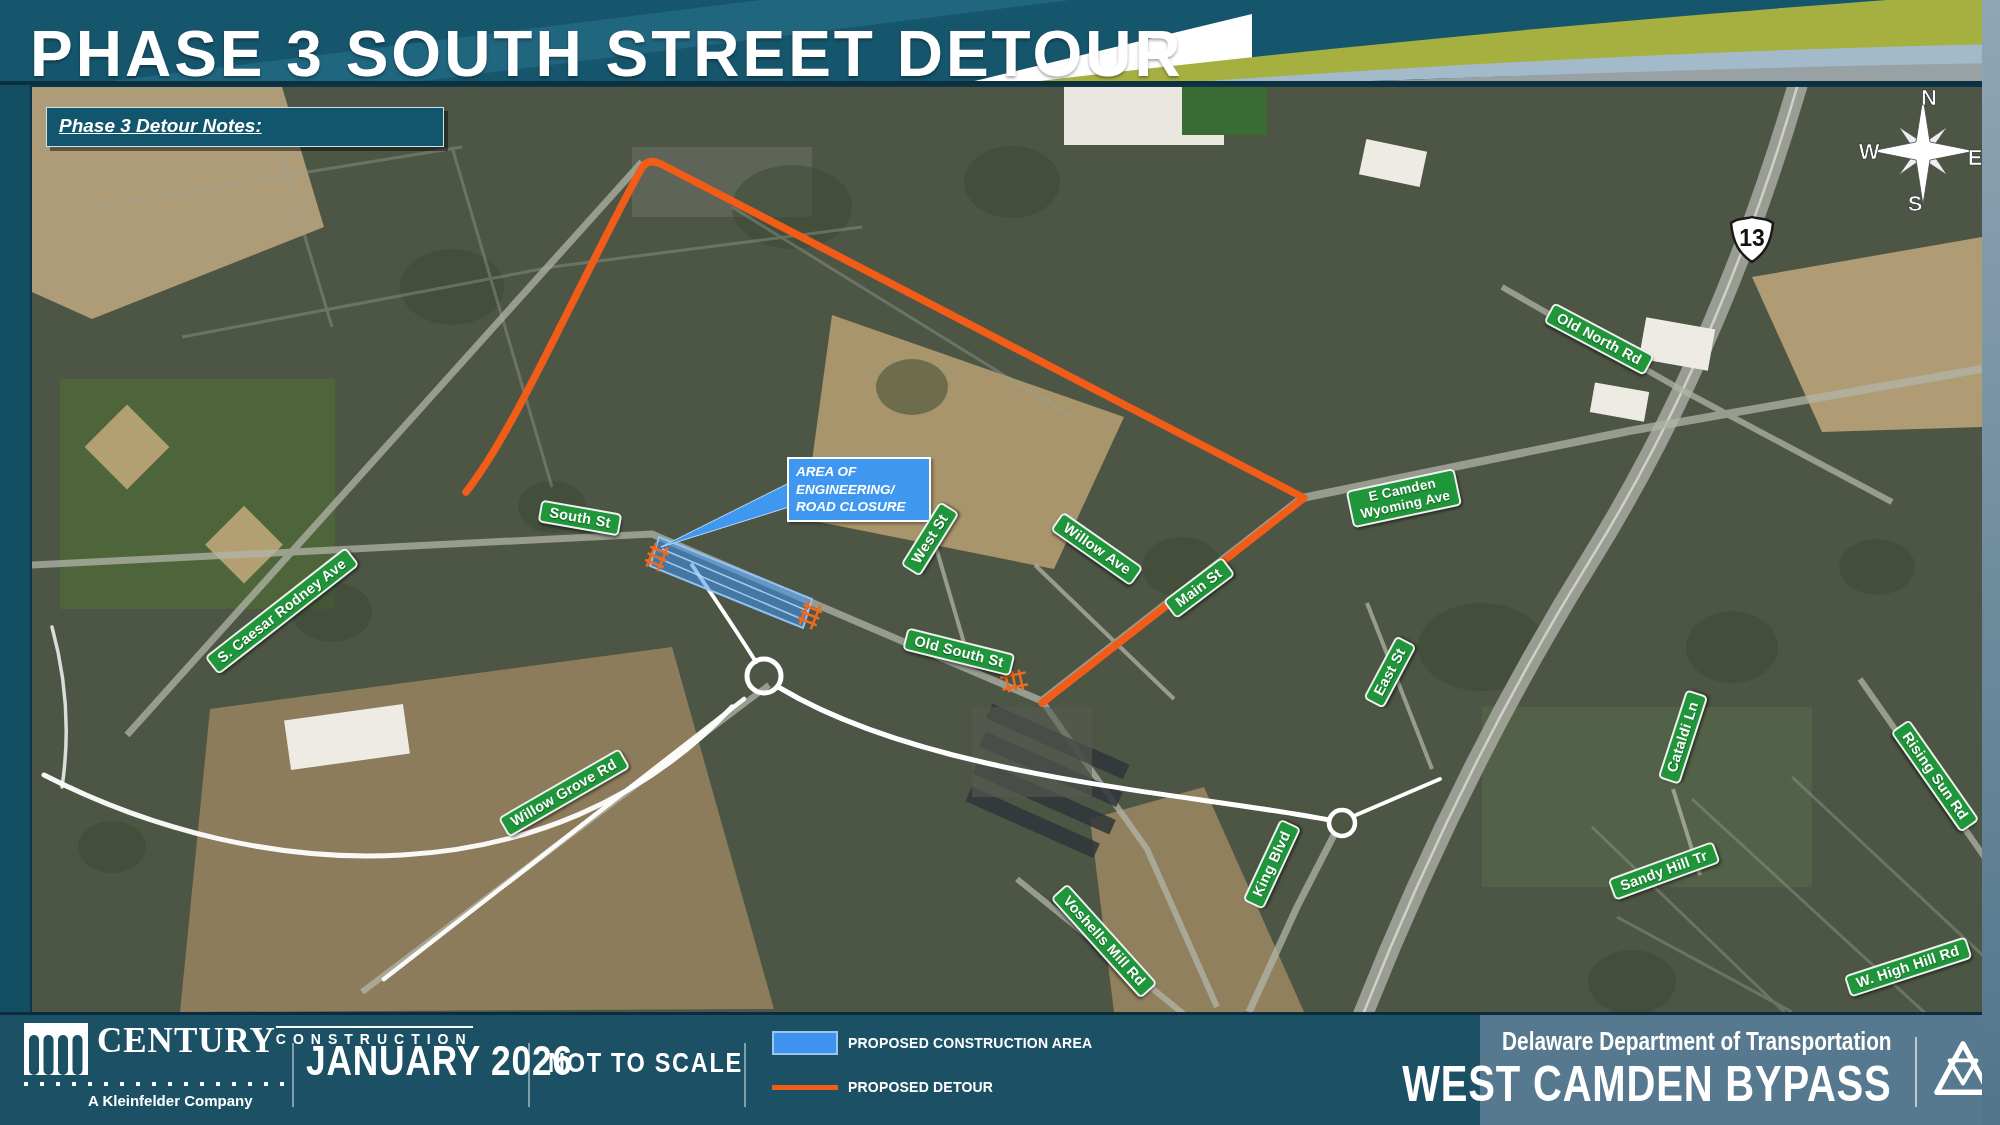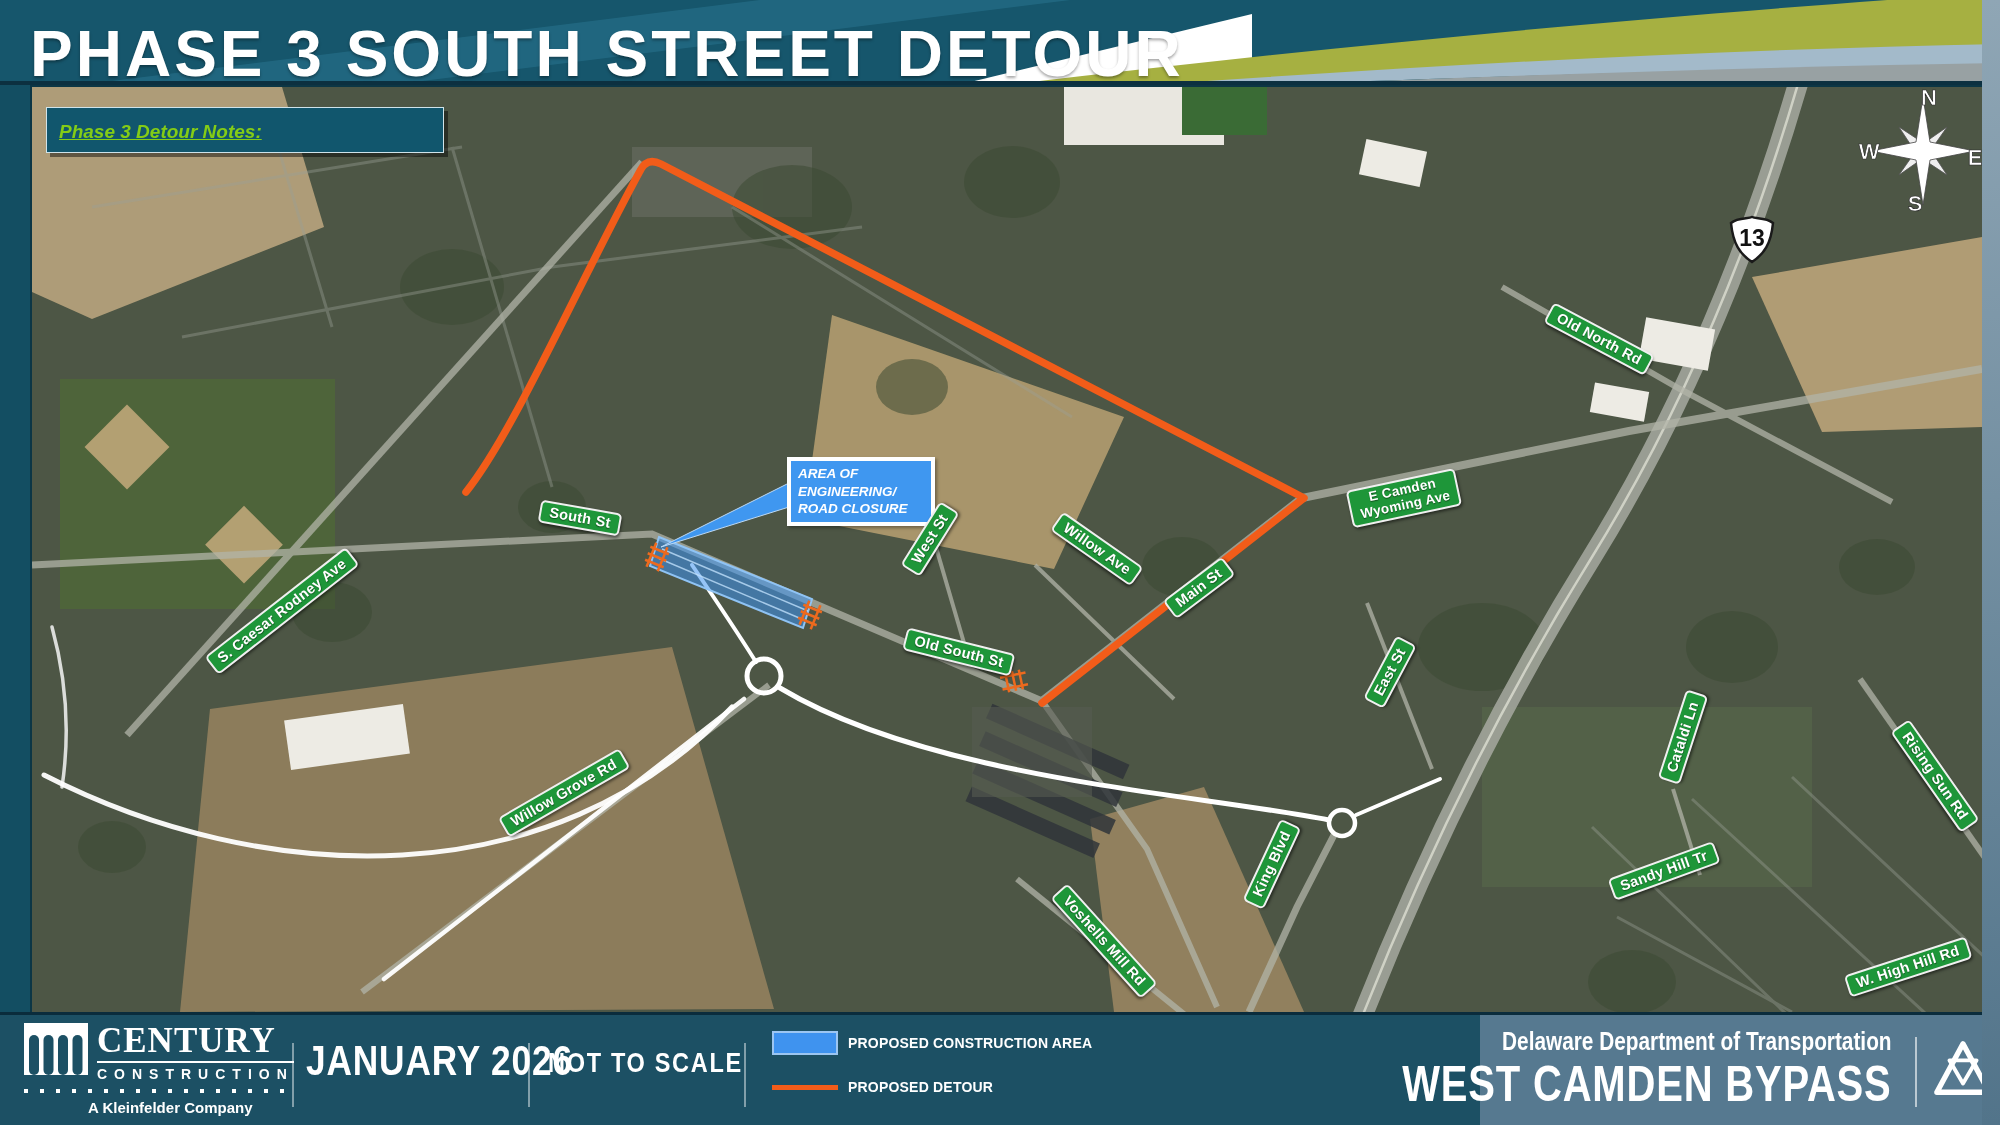--- a/index.html
+++ b/index.html
@@ -13,42 +13,42 @@
          color:#fff;font-size:64px;font-weight:bold;letter-spacing:3px;white-space:nowrap;
          text-shadow:0 2px 3px rgba(0,0,0,.35);}
 
   
   .map{position:absolute;left:30px;top:85px;width:1950px;height:927px;overflow:hidden;
        border:2px solid #0c3645;box-sizing:content-box;background:#4d5645;}
   .map > svg{position:absolute;left:0;top:0;}
 
   .notes{position:absolute;left:14px;top:20px;width:372px;background:#11566d;
          border:1px solid #cfe3ea;box-shadow:4px 4px 0 rgba(0,0,0,.45);
-         padding:11px 12px 7px;color:#84cc16;font-style:italic;font-weight:bold;font-size:19px;line-height:1.35;}
+         padding:5px 12px 7px;color:#ffffff;font-style:italic;font-weight:bold;font-size:19px;line-height:1.35;}
   .notes .u{text-decoration:underline;}
 
   .callout{position:absolute;left:755px;top:370px;width:126px;background:#3f97f0;
-           border:4px solid #ffffff;padding:4px 7px;color:#fff;font-weight:bold;font-style:italic;
+           border:2px solid #ffffff;padding:4px 7px;color:#fff;font-weight:bold;font-style:italic;
            font-size:13.5px;line-height:1.3;box-shadow:2px 2px 3px rgba(0,0,0,.35);}
 
   .st{position:absolute;background:#1e9639;color:#fff;border:2px solid #f0f0f0;border-radius:5px;
       padding:1px 8px 2px;font-size:14.5px;font-weight:bold;white-space:nowrap;letter-spacing:.3px;
       box-shadow:1px 2px 3px rgba(0,0,0,.5);text-shadow:0 1px 1px rgba(0,0,0,.45);
       transform:translate(-50%,-50%) rotate(var(--r,0deg));}
   .st2{font-size:13.5px;line-height:1.1;text-align:center;padding:2px 8px;}
   .st2 span{display:block;}
 
   
   .footer{position:absolute;left:0;top:1012px;width:2000px;height:113px;background:#1c5064;
           border-top:3px solid #0a2c3c;box-sizing:border-box;}
   .fdiv{position:absolute;top:28px;height:64px;width:2px;background:rgba(255,255,255,.45);}
 
   .c-logo{position:absolute;left:24px;top:8px;color:#fff;}
   .c-row{display:flex;align-items:flex-start;gap:9px;}
-  .c-text{display:flex;flex-direction:column;}
+  .c-text{display:flex;flex-direction:row;}
   .c-name{font-family:"Liberation Serif",serif;font-size:35px;font-weight:bold;letter-spacing:1px;line-height:1;}
   .c-sub{font-size:14px;letter-spacing:7px;border-top:2px solid #fff;padding-top:3px;margin-top:3px;font-weight:bold;}
   .c-dots{width:268px;height:4px;margin-top:7px;
           background:repeating-linear-gradient(90deg,#fff 0 4px,transparent 4px 16px);}
   .c-tag{font-size:15px;font-weight:bold;margin-top:6px;padding-left:64px;}
 
   .f-date{position:absolute;left:306px;top:22px;color:#fff;font-size:42px;font-weight:bold;
           transform:scaleX(.84);transform-origin:left center;white-space:nowrap;letter-spacing:1px;}
   .f-scale{position:absolute;left:548px;top:32px;color:#fff;font-size:28px;font-weight:bold;
            transform:scaleX(.84);transform-origin:left center;white-space:nowrap;letter-spacing:2px;}

